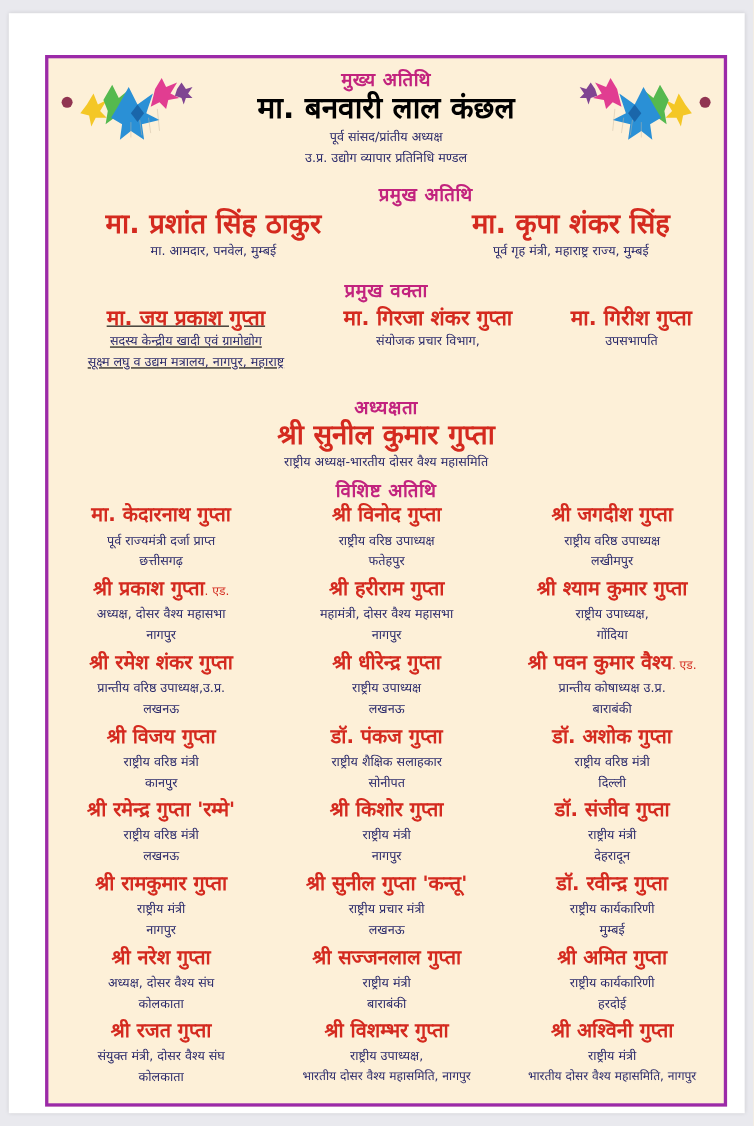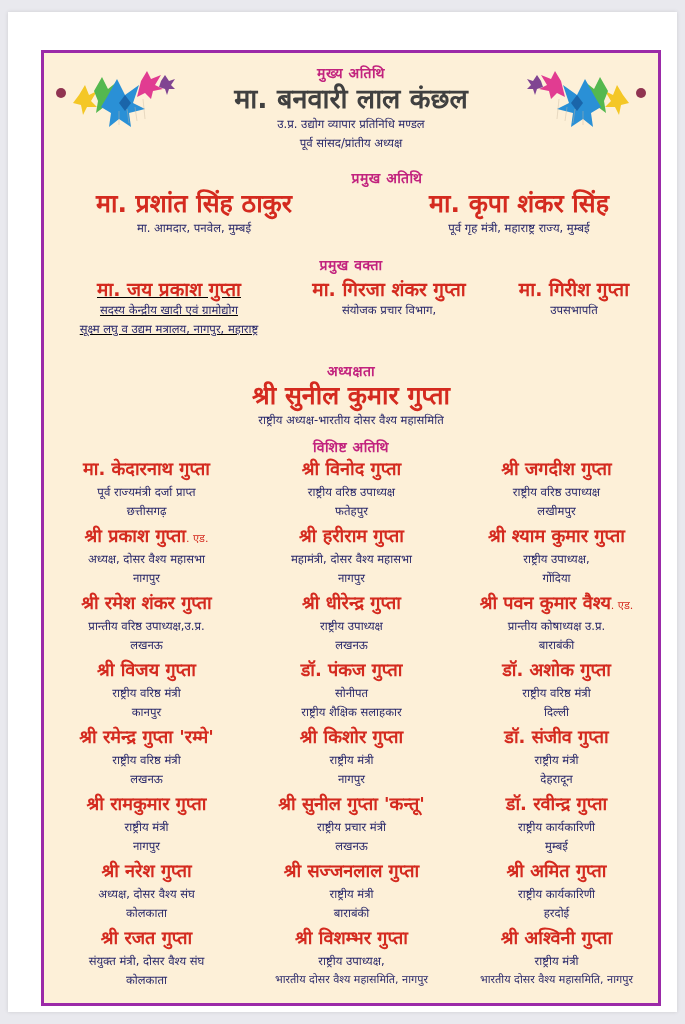--- a/index.html
+++ b/index.html
@@ -20,24 +20,24 @@
     border:3px solid #9b2aa8;
   }
   .flowers {
     position:absolute; top:10px; width:130px; height:65px;
   }
   .flowers.left { left:5px; }
   .flowers.right { right:5px; transform:scaleX(-1); }
 
   .center { position:absolute; left:0; width:100%; text-align:center; }
   .heading {
-    color:#c2237e; font-weight:bold; font-size:14px; line-height:20px;
+    color:#c2237e; font-weight:bold; font-size:17px; line-height:20px;
     letter-spacing:0.5px;
   }
-  .name-xl { color:#404040; font-weight:bold; font-size:27px; line-height:32px; }
+  .name-xl { color:#000000; font-weight:bold; font-size:27px; line-height:32px; }
   .name-lg { color:#d42a1f; font-weight:bold; font-size:25px; line-height:30px; }
   .name-md { color:#d42a1f; font-weight:bold; font-size:19px; line-height:24px; white-space:nowrap; }
   .name-sm { color:#d42a1f; font-weight:bold; font-size:18px; line-height:22px; white-space:nowrap; }
   .sub { color:#2b2a6b; font-size:11.5px; line-height:19px; white-space:nowrap; }
   .sub-sm { color:#2b2a6b; font-size:11px; line-height:18px; white-space:nowrap; }
 
   .col { position:absolute; text-align:center; }
   .row { position:absolute; left:0; width:100%; height:66px; }
   .row .col { top:0; width:205px; }
   .row .c1 { left:0; }
@@ -82,22 +82,22 @@
         <line x1="70" y1="48" x2="70" y2="62"></line>
           <line x1="78" y1="46" x2="80" y2="60"></line>
         <line x1="86" y1="44" x2="88" y2="58"></line>
           <line x1="94" y1="36" x2="96" y2="56"></line>
       </g>
     </svg>
 
     <div class="center" style="top:10px;">
       <div class="heading">मुख्य अतिथि</div>
       <div class="name-xl">मा. बनवारी लाल कंछल</div>
+      <div class="sub">पूर्व सांसद/प्रांतीय अध्यक्ष</div>
       <div class="sub">उ.प्र. उद्योग व्यापार प्रतिनिधि मण्डल</div>
-      <div class="sub">पूर्व सांसद/प्रांतीय अध्यक्ष</div>
     </div>
 
     <div class="center heading" style="top:115px;padding-left:36px;">प्रमुख अतिथि</div>
     <div class="col" style="top:136px; left:0; width:300px;">
       <div class="name-lg" style="white-space:nowrap;">मा. प्रशांत सिंह ठाकुर</div>
       <div class="sub">मा. आमदार, पनवेल, मुम्बई</div>
     </div>
     <div class="col" style="top:136px; left:340px; width:270px;">
       <div class="name-lg" style="white-space:nowrap;">मा. कृपा शंकर सिंह</div>
       <div class="sub">पूर्व गृह मंत्री, महाराष्ट्र राज्य, मुम्बई</div>
@@ -179,22 +179,22 @@
           </div>
         </div>
         <div class="row" style="top: 606px;">
           <div class="col c1">
             <div class="name-sm"><span>श्री विजय गुप्ता</span><span class="suffix"></span></div>
             <div class="sub">राष्ट्रीय वरिष्ठ मंत्री</div>
             <div class="sub">कानपुर</div>
           </div>
           <div class="col c2">
             <div class="name-sm"><span>डॉ. पंकज गुप्ता</span><span class="suffix"></span></div>
+            <div class="sub">राष्ट्रीय शैक्षिक सलाहकार</div>
             <div class="sub">सोनीपत</div>
-            <div class="sub">राष्ट्रीय शैक्षिक सलाहकार</div>
           </div>
           <div class="col c3">
             <div class="name-sm"><span>डॉ. अशोक गुप्ता</span><span class="suffix"></span></div>
             <div class="sub">राष्ट्रीय वरिष्ठ मंत्री</div>
             <div class="sub">दिल्ली</div>
           </div>
         </div>
         <div class="row" style="top: 673px;">
           <div class="col c1">
             <div class="name-sm"><span>श्री रमेन्द्र गुप्ता 'रम्मे'</span><span class="suffix"></span></div>

